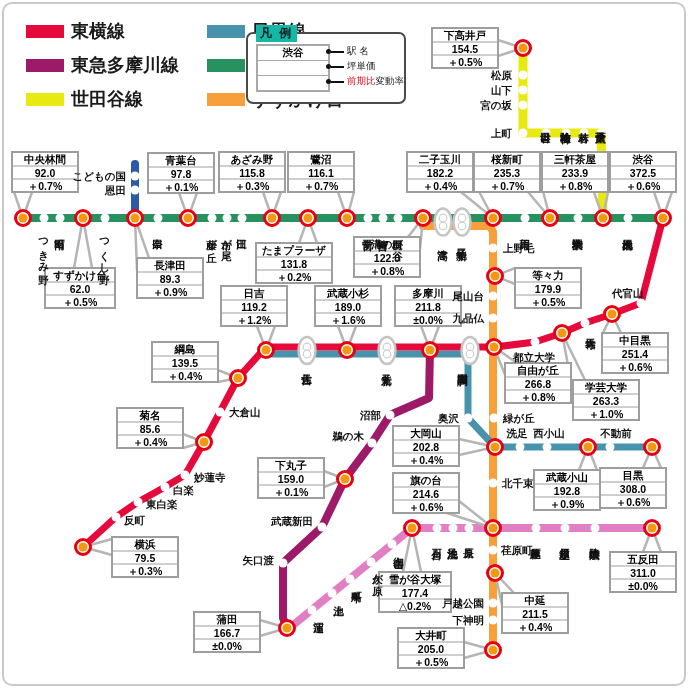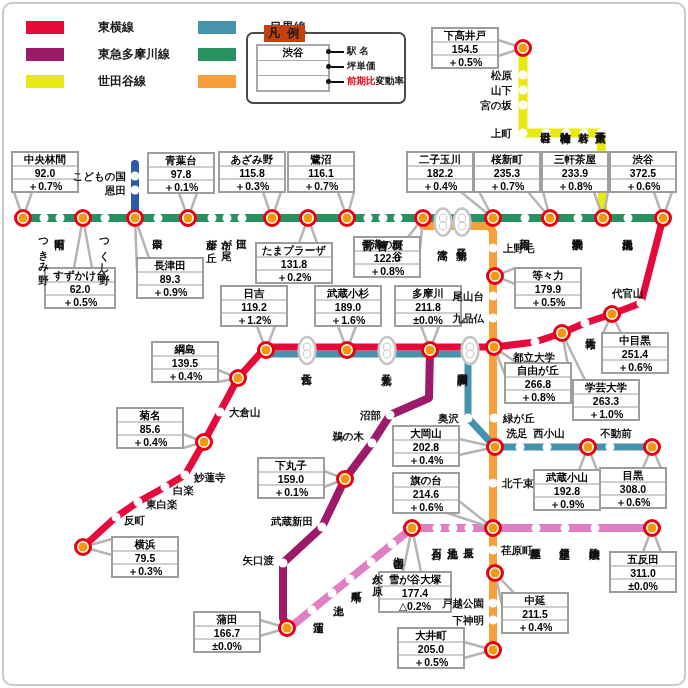--- a/index.html
+++ b/index.html
@@ -5,32 +5,32 @@
   html,body{margin:0;padding:0;}
   body{
     width:688px;height:688px;position:relative;background:#fff;overflow:hidden;
     font-family:"Liberation Sans","DejaVu Sans",sans-serif;
   }
   .frame{position:absolute;inset:2px;border:2px solid #c9c9c9;border-radius:10px;pointer-events:none;}
   
   .legend{position:absolute;left:26px;top:19px;display:grid;grid-template-columns:auto auto;column-gap:28px;row-gap:10px;}
   .legend-item{display:flex;align-items:center;gap:7px;}
   .swatch{width:38px;height:13px;display:inline-block;}
-  .legend-label{font-size:12px;font-weight:600;color:#1a1a1a;white-space:nowrap;margin-left:27px;}
+  .legend-label{font-size:18px;font-weight:600;color:#1a1a1a;white-space:nowrap;}
   
   .keybox{position:absolute;left:246px;top:32px;width:156px;height:68px;border:2px solid #4a4a4a;border-radius:7px;background:#fff;}
-  .keybox-title{position:absolute;left:16px;top:-9px;background:#c2410c;padding:0 4px;font-size:12px;font-weight:600;color:#1a1a1a;letter-spacing:2px;text-align:right;}
+  .keybox-title{position:absolute;left:8px;top:-9px;background:#14b8a6;padding:0 4px;font-size:12px;font-weight:600;color:#1a1a1a;letter-spacing:2px;text-align:right;}
   .samplebox{position:absolute;left:8px;top:10px;width:74px;height:48px;border:2px solid #a8a8a8;background:#fff;box-sizing:border-box;}
   .samplebox .row{height:15px;box-sizing:border-box;border-bottom:1px solid #a8a8a8;display:flex;align-items:center;justify-content:center;font-size:10.5px;font-weight:700;color:#000;}
   .samplebox .row:last-child{border-bottom:none;}
   .keyrows{position:absolute;left:78px;top:10px;display:flex;flex-direction:column;}
   .keyrow{height:15px;display:flex;align-items:center;}
   .keydot{width:5px;height:5px;border-radius:50%;background:#111;flex:none;}
   .keyline{width:13px;height:2px;background:#111;flex:none;margin-right:3px;}
-  .keylabel{font-size:9.5px;font-weight:700;color:#1a1a1a;white-space:nowrap;}
+  .keylabel{font-size:9.5px;font-weight:400;color:#1a1a1a;white-space:nowrap;}
   .keylabel .red{color:#e60012;}
   
   .note{position:absolute;left:10px;top:103px;font-size:11.5px;font-weight:600;color:#222;line-height:15px;white-space:pre;}
   
   #map-svg{position:absolute;left:0;top:0;}
   .st-lbl{font-size:10.5px;font-weight:600;fill:#111;}
   .box-name{font-size:10.5px;font-weight:700;fill:#000;}
   .box-val{font-size:10.5px;font-weight:600;fill:#000;}
 </style>
 </head>

